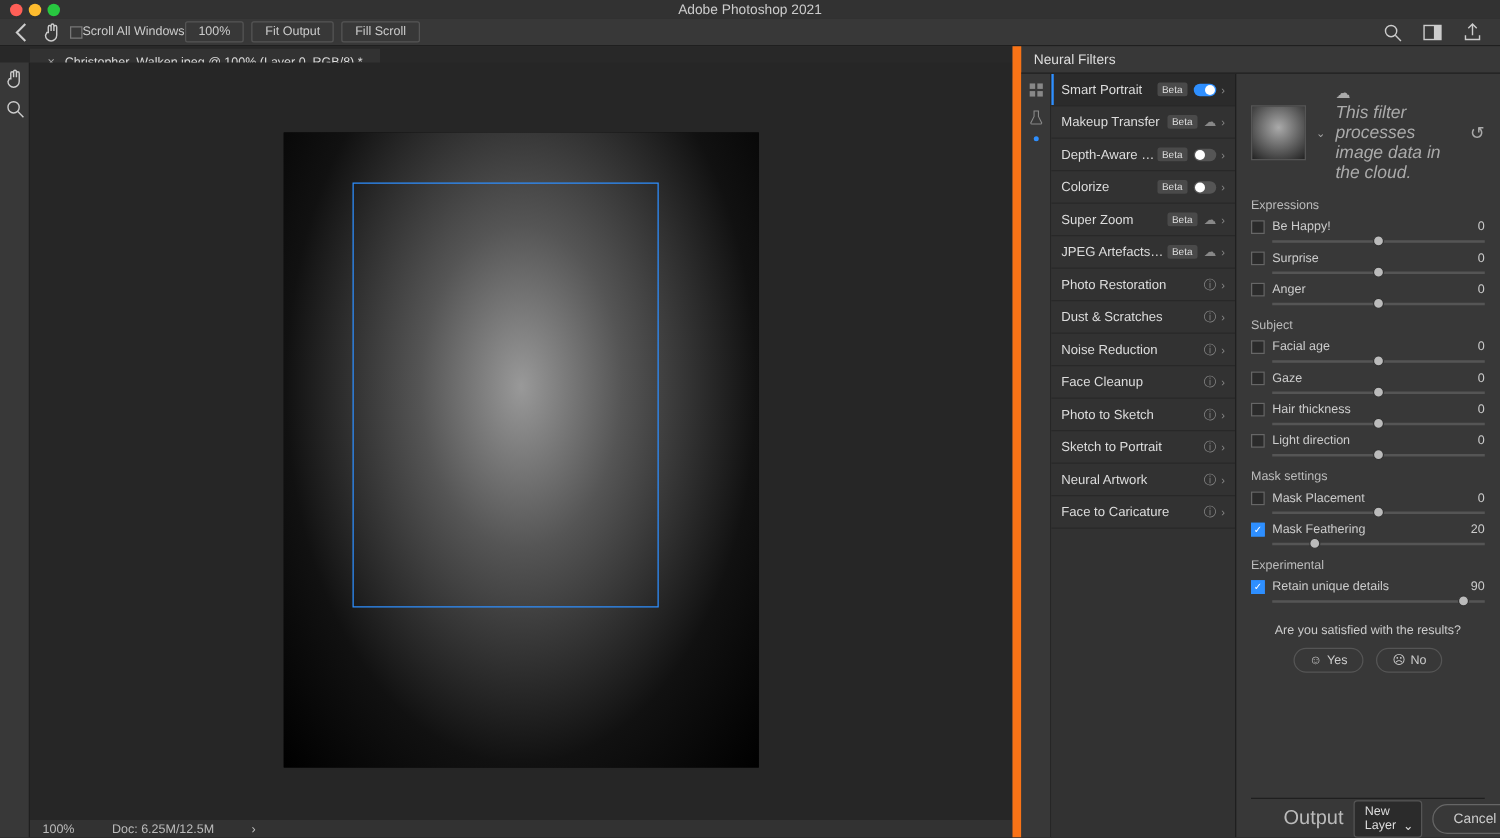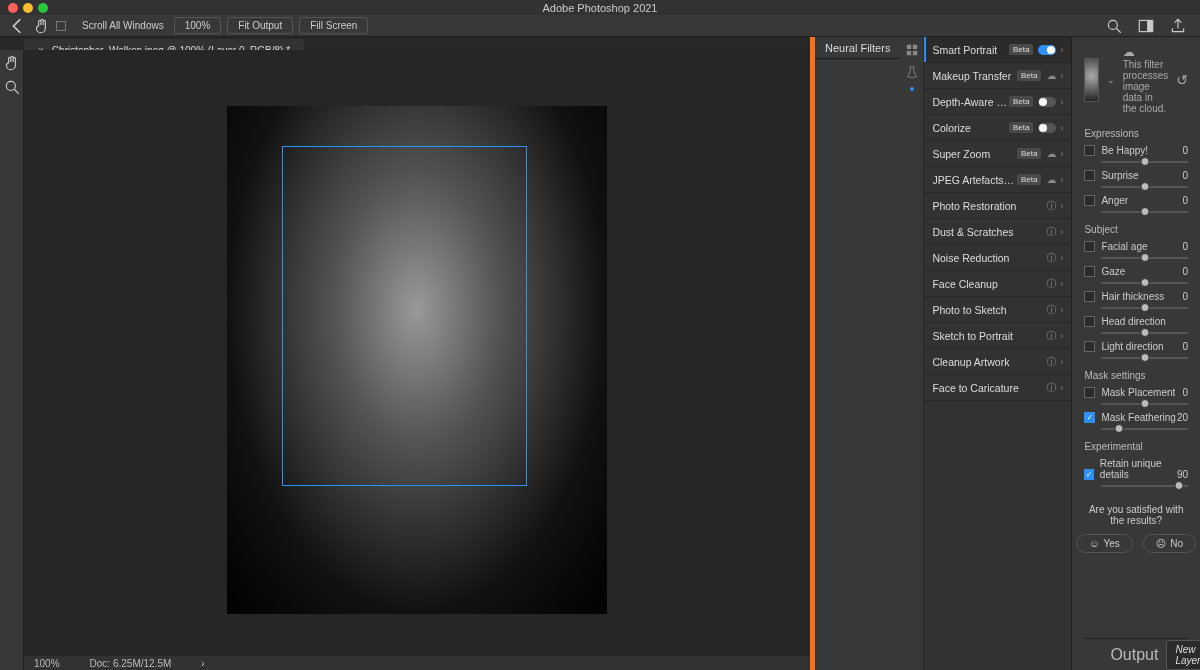--- a/index.html
+++ b/index.html
@@ -8,21 +8,21 @@
 
 .title-bar { height: 15px; background: #323232; display: flex; align-items: center; position: relative; }
 .traffic { display: flex; gap: 5px; padding-left: 8px; }
 .tdot { width: 10px; height: 10px; border-radius: 50%; }
 .tdot.r { background: #ff5f57; } .tdot.y { background: #febc2e; } .tdot.g { background: #28c840; }
 .title-text { position: absolute; left: 50%; transform: translateX(-50%); font-size: 11px; color: #ccc; }
 
 
 .top-bar { height: 22px; background: #383838; display: flex; align-items: center; padding: 0 8px; border-bottom: 1px solid #1f1f1f; }
 .top-bar .icobtn { width: 20px; height: 18px; display: flex; align-items: center; justify-content: center; color: #ccc; margin-right: 4px; cursor: pointer; }
-.top-bar .chk { display: flex; align-items: center; gap: 16px; font-size: 10px; margin-right: 10px; }
+.top-bar .chk { display: flex; align-items: center; gap: 0; font-size: 10px; }
 .top-bar .chk-box { width: 10px; height: 10px; border: 1px solid #777; }
 .top-bar .zoom, .top-bar .pill { font-size: 10px; padding: 2px 10px; border: 1px solid #555; border-radius: 2px; margin-right: 6px; }
 .top-bar-right { margin-left: auto; display: flex; gap: 8px; }
 
 
 .tab-row { height: 26px; background: #282828; display: flex; align-items: center; }
 .left-tool-col { width: 24px; height: 620px; background: #383838; border-right: 1px solid #1f1f1f; position: absolute; top: 50px; left: 0; display: flex; flex-direction: column; align-items: center; gap: 6px; padding-top: 4px; }
 .left-tool-col .tool { width: 18px; height: 18px; color: #ccc; cursor: pointer; }
 .tab { margin-left: 24px; background: #323232; padding: 6px 14px; font-size: 10px; display: flex; align-items: center; gap: 8px; color: #ddd; }
 .tab .x { color: #aaa; cursor: pointer; }
@@ -30,21 +30,21 @@
 
 .canvas { position: absolute; top: 50px; left: 24px; width: 786px; height: 620px; background: #262626; display: flex; align-items: center; justify-content: center; }
 .photo-wrap { width: 380px; height: 508px; background: #000; position: relative; display: flex; align-items: center; justify-content: center; }
 .photo { width: 100%; height: 100%; position:relative; background: radial-gradient(ellipse at 50% 40%, #999 0%, #555 30%, #111 70%, #000 100%); }
 .face-box { position: absolute; border: 1px solid #2e8fff; top: 40px; left: 55px; width: 245px; height: 340px; }
 
 
 .status { position: absolute; bottom: 0; left: 24px; height: 14px; width: 786px; background: #323232; display: flex; align-items: center; font-size: 10px; color: #bbb; padding: 0 10px; gap: 30px; }
 
 
-.right-panel { position: absolute; top: 37px; right: 0; width: 390px; height: 633px; background: #383838; border-left: 5px solid #f97316; display: flex; flex-direction: row; }
+.right-panel { position: absolute; top: 37px; right: 0; width: 390px; height: 633px; background: #383838; border-left: 7px solid #f97316; display: flex; flex-direction: column; }
 .right-panel-header { height: 22px; display: flex; align-items: center; padding: 0 10px; font-size: 11px; color: #ddd; border-bottom: 1px solid #1f1f1f; }
 .panel-body { display: flex; flex: 1; overflow: hidden; }
 .mini-col { width: 24px; background: #383838; border-right: 1px solid #262626; display: flex; flex-direction: column; align-items: center; padding-top: 6px; gap: 8px; }
 .mini-col .mc { width: 14px; height: 14px; color: #aaa; }
 .mini-col .dot { width: 4px; height: 4px; border-radius: 50%; background: #2e8fff; }
 
 .filter-list { width: 148px; background: #323232; border-right: 1px solid #1f1f1f; overflow-y: auto; }
 .filter-item { height: 26px; display: flex; align-items: center; padding: 0 8px; border-bottom: 1px solid #282828; cursor: pointer; position: relative; }
 .filter-item.active { background: #2b2b2b; }
 .filter-item.active::before { content:""; position:absolute; left:0; top:0; bottom:0; width:2px; background:#2e8fff; }
@@ -54,42 +54,42 @@
 .filter-item .toggle.on { background: #2e8fff; }
 .filter-item .toggle::after { content:""; width: 8px; height: 8px; border-radius:50%; background:#fff; position:absolute; top:1px; left:1px; }
 .filter-item .toggle.on::after { left: 9px; }
 .filter-item .cloud, .filter-item .info { color: #888; margin-right: 4px; font-size: 10px; }
 .filter-item .chev { color: #888; font-size: 9px; }
 
 .settings { flex: 1; display: flex; flex-direction: column; overflow-y: auto; padding: 8px 12px 0 12px; }
 .preview-row { display: flex; gap: 8px; align-items: center; margin-bottom: 10px; position:relative; }
 .preview-thumb { width: 44px; height: 44px; background: radial-gradient(circle at 50% 40%, #aaa, #222); border: 1px solid #555; }
 .preview-chev { color:#aaa; font-size:9px; }
-.cloud-note { font-size: 10px; color: #aaa; flex:1; }
+.cloud-note { font-size: 14px; color: #aaa; font-style: italic; flex:1; }
 .reset { color: #aaa; font-size: 14px; cursor: pointer; }
 
 .section-label { font-size: 10px; color: #bbb; margin: 4px 0 6px 0; }
 .slider-row { margin-bottom: 7px; }
 .slider-head { display: flex; align-items: flex-end; font-size: 10px; color: #ccc; }
 .slider-head .cb { width: 11px; height: 11px; border: 1px solid #666; margin-right: 6px; background: #2b2b2b; display:flex; align-items:center; justify-content:center; }
 .slider-head .cb.on { background: #2e8fff; border-color:#2e8fff; }
 .slider-head .cb.on::after { content:"✓"; font-size:8px; color:#fff; }
 .slider-head .val { margin-left: auto; color: #ccc; }
 .slider-track { height: 2px; background: #555; position: relative; margin-top: 5px; margin-left: 17px; }
 .slider-thumb { width: 9px; height: 9px; border-radius: 50%; background: #bbb; border: 1px solid #333; position: absolute; top: -4px; transform: translateX(-50%); }
 
 .satisfy { text-align: center; font-size: 10px; color: #ccc; margin: 10px 0 8px; }
 .yn { display: flex; gap: 10px; justify-content: center; margin-bottom: 8px; }
 .yn-btn { border: 1px solid #555; border-radius: 12px; padding: 3px 12px; font-size: 10px; cursor: pointer; display:flex; align-items:center; gap:4px; }
 
 .footer { height: 32px; border-top: 1px solid #1f1f1f; display: flex; align-items: center; padding: 0 10px; gap: 8px; margin-top:auto; }
 .footer .icobtn { width: 20px; height: 18px; display:flex; align-items:center; justify-content:center; color:#aaa; }
 .footer-spacer { flex: 1; }
 .footer-label { font-size: 16px; color: #bbb; }
-.footer-select { font-size: 10px; background: #2b2b2b; border: 1px solid #555; padding: 3px 20px 3px 8px; border-radius: 3px; color: #ddd; position:relative;font-style:italic; }
+.footer-select { font-size: 10px; background: #2b2b2b; border: 1px solid #555; padding: 3px 20px 3px 8px; border-radius: 3px; color: #ddd; position:relative; }
 .footer-btn { font-size: 11px; padding: 5px 16px; border-radius: 12px; border: 1px solid #666; cursor: pointer; }
 .footer-btn.primary { background: #2680eb; border-color: #2680eb; color: #fff; }
 
 
 svg { width: 100%; height: 100%; fill: currentColor; }
 </style>
 </head>
 <body>
 
 <div class="title-bar">
@@ -111,21 +111,21 @@
       <svg viewBox="0 0 16 16">
         <path d="M5 8V4a1 1 0 012 0v3V3a1 1 0 012 0v4V4a1 1 0 012 0v6a4 4 0 01-8 0l1-2z" stroke="#ccc" fill="none"></path>
       </svg>
     </div>
   <label class="chk">
       <span class="chk-box"></span>
       <span>Scroll All Windows</span>
     </label>
   <div class="zoom">100%</div>
   <div class="pill">Fit Output</div>
-  <div class="pill">Fill Screen</div>
+  <div class="pill">Fill Scroll</div>
   <div class="top-bar-right">
     <div class="icobtn">
         <svg viewBox="0 0 16 16">
           <circle cx="7" cy="7" r="4" stroke="#ccc" fill="none"></circle>
           <path d="M10 10l4 4" stroke="#ccc"></path>
         </svg>
       </div>
     <div class="icobtn">
         <svg viewBox="0 0 16 16">
           <rect x="2" y="3" width="12" height="10" stroke="#ccc" fill="none"></rect>
@@ -247,21 +247,21 @@
           <span class="fname">Photo to Sketch</span>
           <span class="info">ⓘ</span>
           <span class="chev">›</span>
         </div>
         <div class="filter-item">
           <span class="fname">Sketch to Portrait</span>
           <span class="info">ⓘ</span>
           <span class="chev">›</span>
         </div>
         <div class="filter-item">
-          <span class="fname">Cleanup Artwork</span>
+          <span class="fname">Neural Artwork</span>
           <span class="info">ⓘ</span>
           <span class="chev">›</span>
         </div>
         <div class="filter-item">
           <span class="fname">Face to Caricature</span>
           <span class="info">ⓘ</span>
           <span class="chev">›</span>
         </div>
       </div>
 
@@ -338,30 +338,20 @@
               <span>Hair thickness</span>
               <span class="val">0</span>
             </div>
             <div class="slider-track">
               <div class="slider-thumb" style="left:50%"></div>
             </div>
           </div>
           <div class="slider-row">
             <div class="slider-head">
               <span class="cb "></span>
-              <span>Head direction</span>
-              <span class="val"></span>
-            </div>
-            <div class="slider-track">
-              <div class="slider-thumb" style="left:50%"></div>
-            </div>
-          </div>
-          <div class="slider-row">
-            <div class="slider-head">
-              <span class="cb "></span>
               <span>Light direction</span>
               <span class="val">0</span>
             </div>
             <div class="slider-track">
               <div class="slider-thumb" style="left:50%"></div>
             </div>
           </div>
         </div>
 
       <div class="section-label">Mask settings</div>

